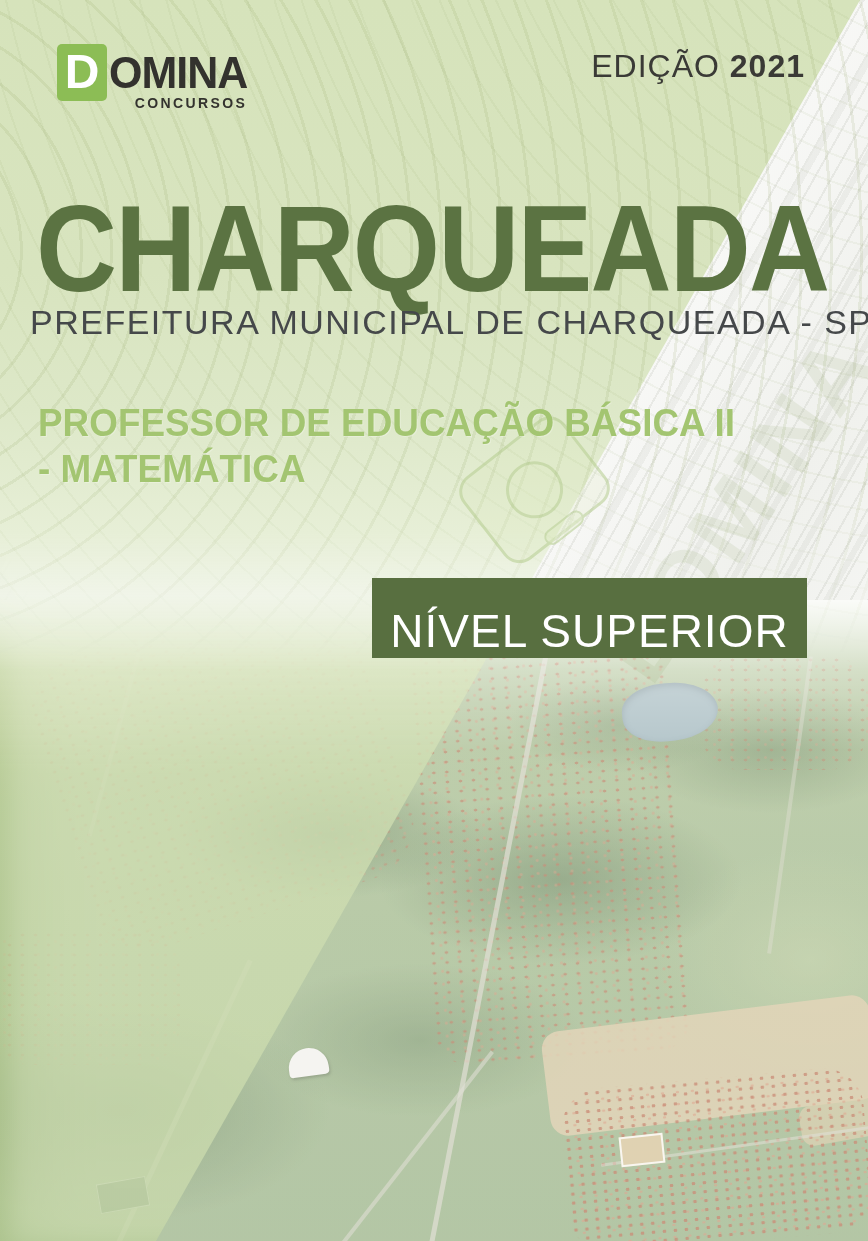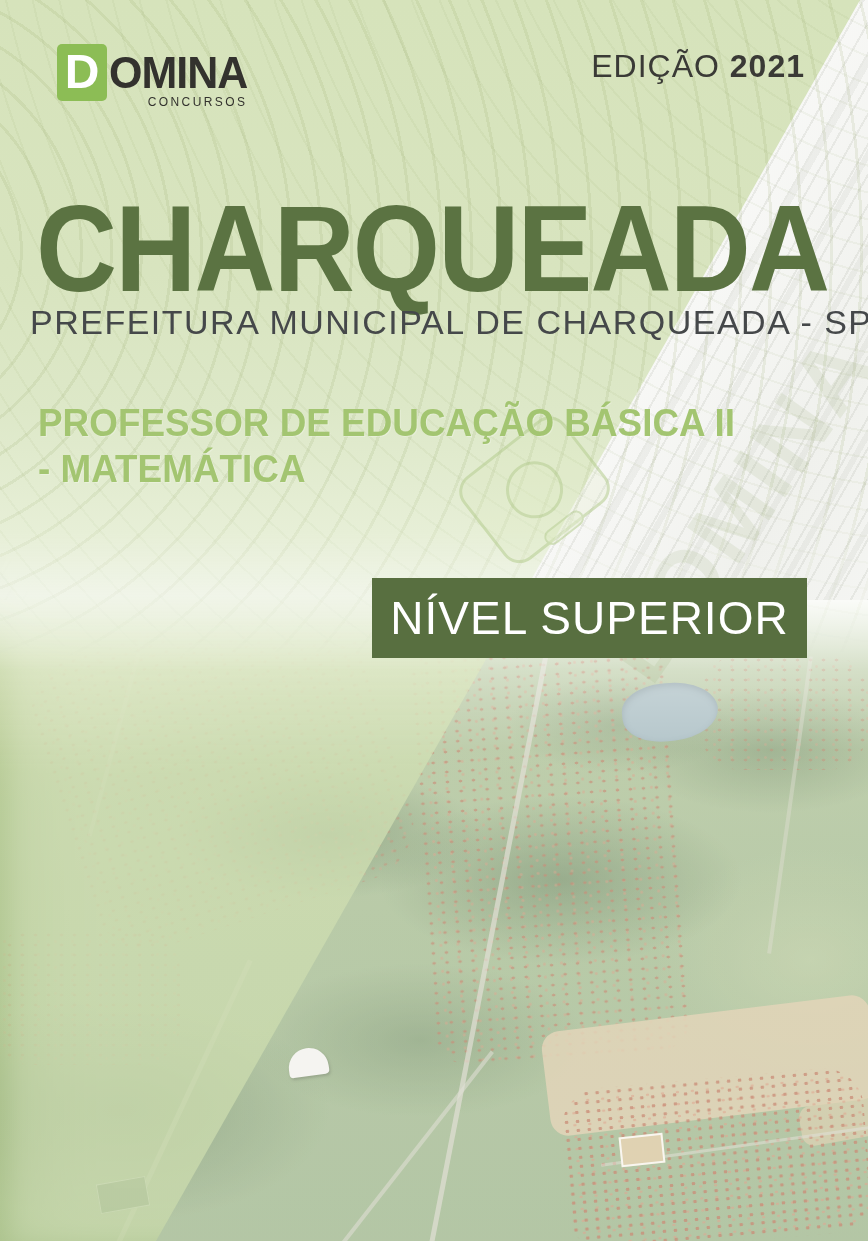--- a/index.html
+++ b/index.html
@@ -66,32 +66,32 @@
     mask-image:linear-gradient(180deg,#000 72%,transparent 100%);}
   .stamp-wm{position:absolute;left:452px;top:418px;z-index:4;opacity:.55;transform:rotate(-38deg);}
   .edge-wm{position:absolute;right:-70px;top:455px;z-index:4;font-size:92px;font-weight:700;
     color:rgba(150,172,110,.14);transform:rotate(-55deg);letter-spacing:4px;}
   
   .brand{position:absolute;left:57px;top:44px;z-index:5;display:flex;align-items:flex-start;}
   .brand-d{width:50px;height:57px;background:#8cbd55;border-radius:5px;display:flex;align-items:center;
     justify-content:center;color:#fff;font-size:48px;font-weight:800;line-height:1;padding-bottom:2px;box-sizing:border-box;}
   .brand-text{margin-left:2px;color:#33322e;}
   .brand-omina{display:block;font-size:43px;font-weight:800;letter-spacing:-1px;line-height:1;margin-top:7px;transform:scaleY(1.05);}
-  .brand-sub{display:block;font-size:12px;font-weight:400;letter-spacing:2.4px;text-align:right;margin-top:1px;}
+  .brand-sub{display:block;font-size:14px;font-weight:700;letter-spacing:2.4px;text-align:right;margin-top:1px;}
   .edition{position:absolute;right:63px;top:48px;z-index:5;font-size:32px;color:#3a3a36;letter-spacing:1px;}
   .edition .yr{font-weight:800;}
   .city{position:absolute;left:36px;top:188px;z-index:5;color:#5b7342;font-size:122px;font-weight:700;
     letter-spacing:-2px;line-height:1;transform:scaleX(.92);transform-origin:left center;white-space:nowrap;}
   .subtitle{position:absolute;left:30px;right:30px;top:303px;z-index:5;text-align:center;color:#45484a;
     font-size:34px;font-weight:400;letter-spacing:1.5px;white-space:nowrap;}
   .role{position:absolute;left:38px;top:400px;z-index:5;color:#a3c571;font-size:38px;font-weight:800;
     line-height:46px;letter-spacing:0;transform:scaleX(.97);transform-origin:left top;
     text-shadow:1px 1px 0 rgba(255,255,255,.25);white-space:nowrap;}
   .level-box{position:absolute;left:372px;top:578px;width:435px;height:80px;z-index:5;background:#586f40;
-    display:flex;align-items:center;justify-content:center;}
+    display:flex;align-items:flex-end;justify-content:center;}
   .level-box span{color:#ffffff;font-size:46px;font-weight:400;letter-spacing:1px;white-space:nowrap;}
   .site{position:absolute;left:612px;top:1199px;transform:translateX(-50%);z-index:6;color:#52524a;
     font-size:17px;letter-spacing:3.5px;white-space:nowrap;}
 </style>
 </head>
 <body>
 
 <div class="page">
 
   <div class="photo">

